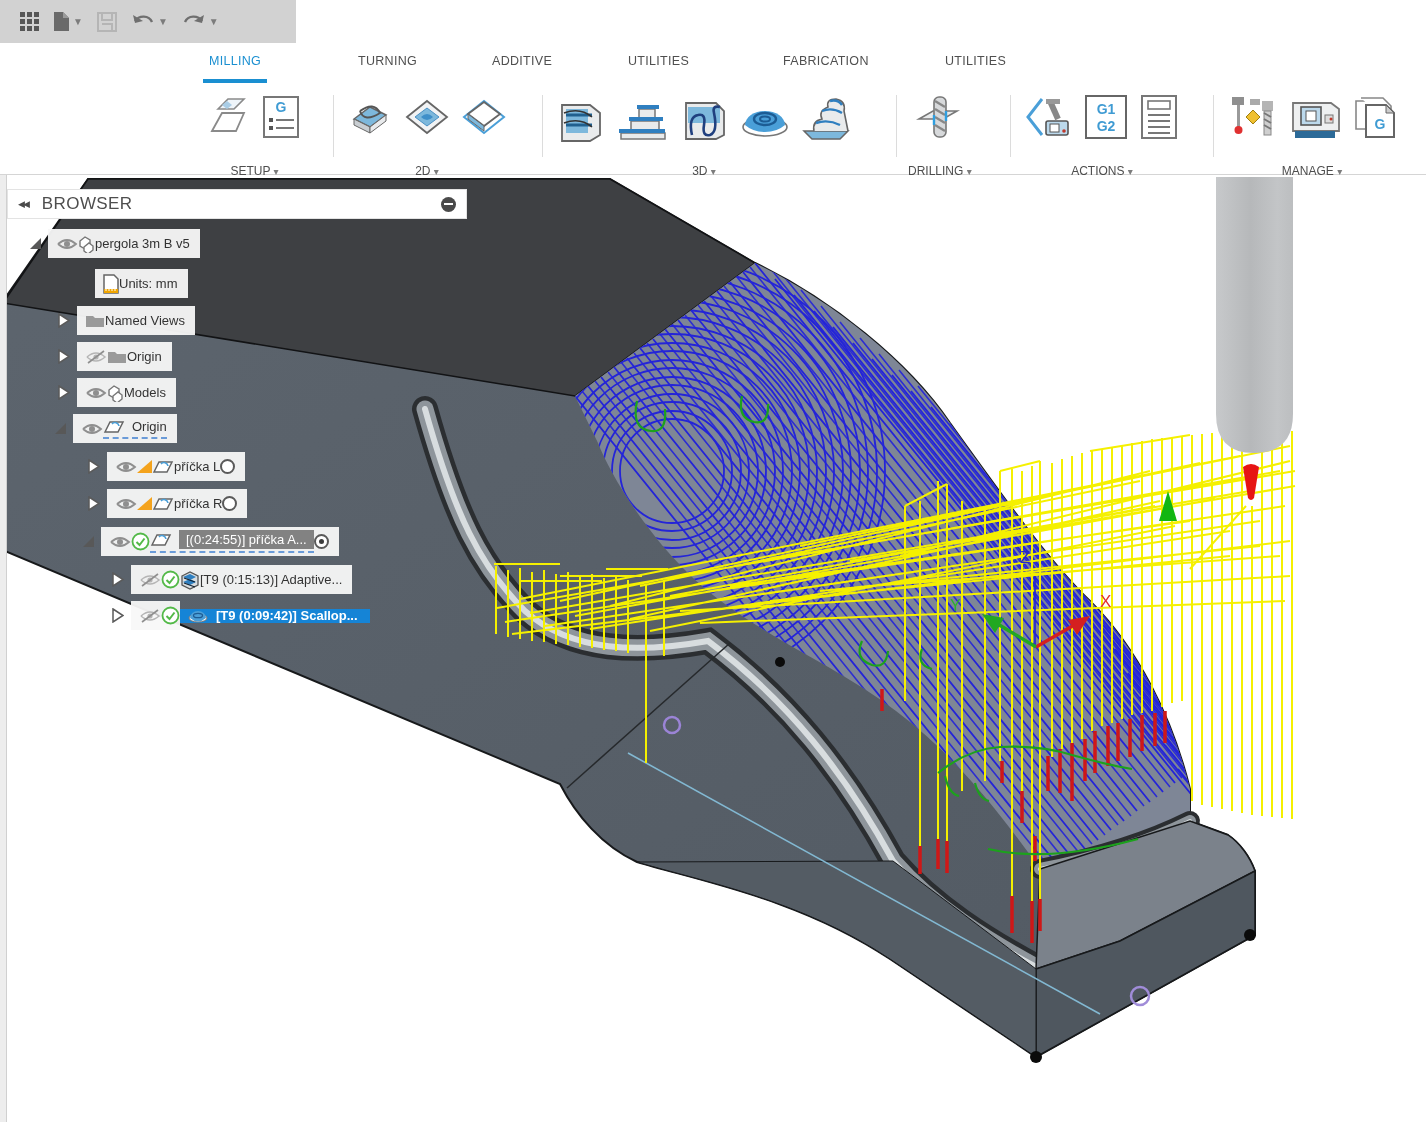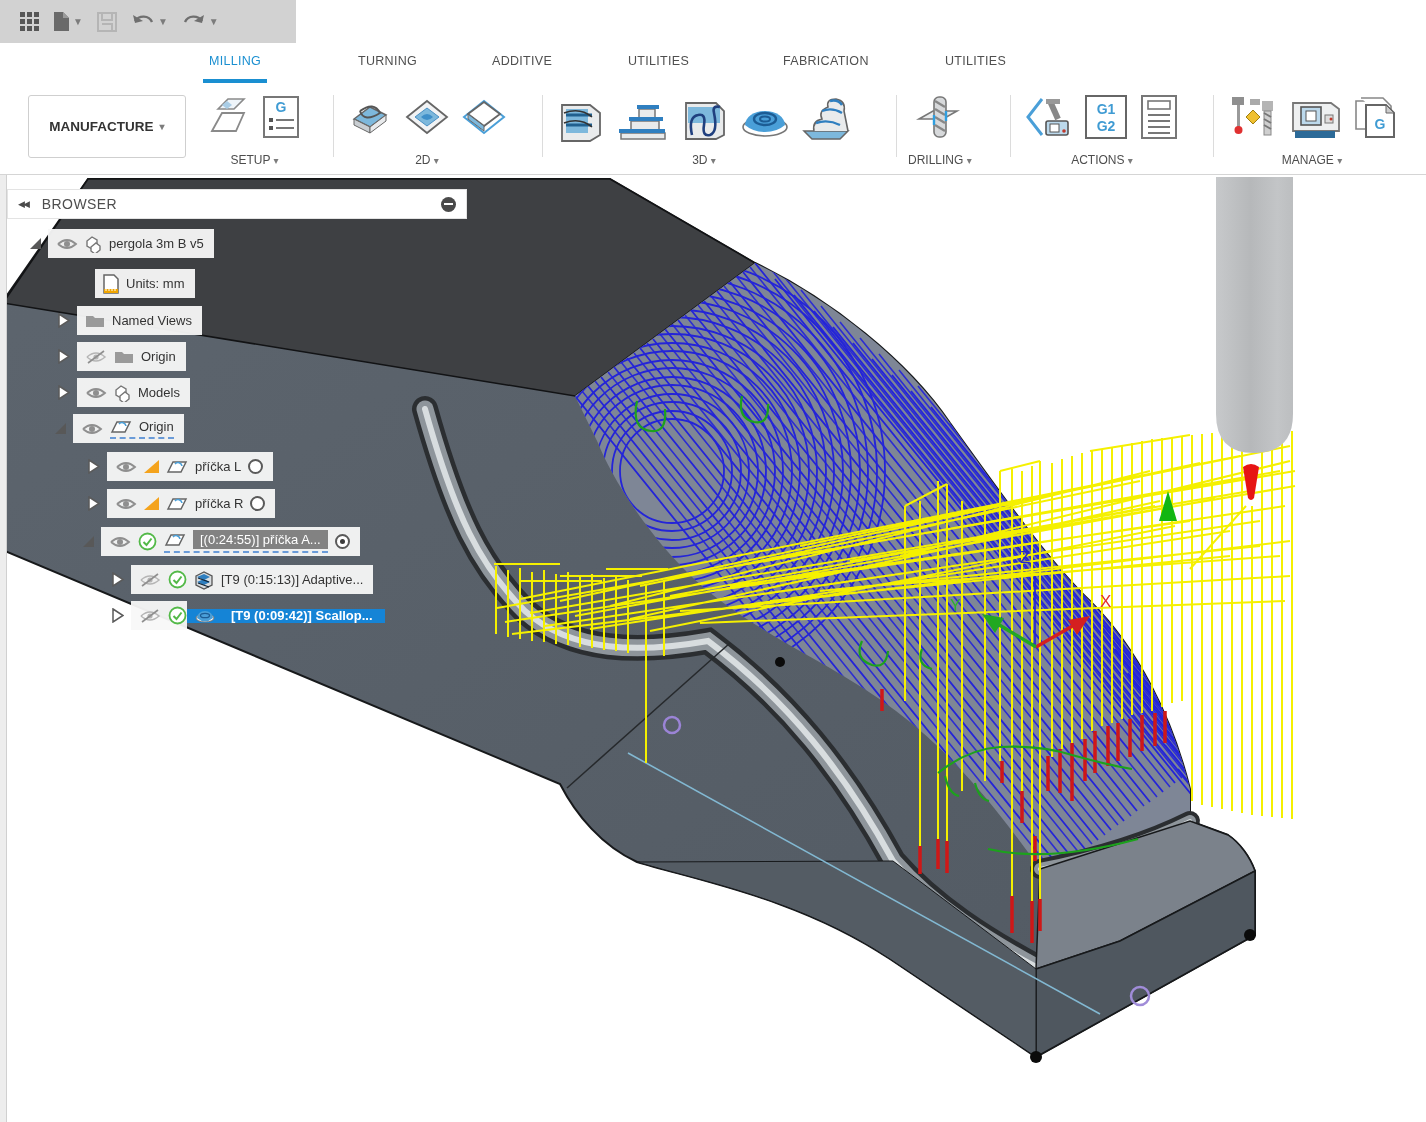--- a/index.html
+++ b/index.html
@@ -17,41 +17,41 @@
   .caret{font-size:10px;color:#7c7c7c;line-height:1}
   #tabs{left:0;top:43px;width:1426px;height:42px;background:#fff}
   .tab{position:absolute;top:0;height:40px;line-height:36px;font-size:12.5px;letter-spacing:.3px;color:#4f4f4f;padding:0 6px;cursor:pointer}
   .tab.active{color:var(--blue);border-bottom:4px solid var(--blue)}
   #ribbon{left:0;top:85px;width:1426px;height:89px;background:#fff}
   #wsbtn{left:28px;top:10px;width:158px;height:63px;background:#fff;border:1px solid #cfcfcf;border-radius:3px;
      font-size:13.5px;font-weight:bold;color:#333;display:flex;align-items:center;justify-content:center;gap:6px;cursor:pointer}
   .rgroup{position:absolute;top:8px;display:flex;flex-direction:column;align-items:center}
   .ricons{display:flex;align-items:flex-start;gap:9px;height:54px}
   .ricon{cursor:pointer}
-  .rlabel{font-size:12px;color:var(--ribbon-label);margin-top:6px;white-space:nowrap}
+  .rlabel{font-size:12px;color:var(--ribbon-label);margin-top:17px;white-space:nowrap}
   .rdiv{position:absolute;top:10px;width:1px;height:62px;background:#dcdcdc}
   
   #viewport{left:0;top:174px;width:1426px;height:948px;border-top:1px solid #d5d5d5;background:#fff}
   #leftstrip{left:0;top:175px;width:7px;height:947px;background:#ededed;border-right:1px solid #d0d0d0}
   
   #bheader{left:8px;top:190px;width:458px;height:28px;background:#fff;display:flex;align-items:center;padding:0 10px;box-shadow:0 0 0 1px #e3e3e3}
   #bheader .chev{font-size:9px;color:#4a4a4a;letter-spacing:-2px;margin-right:14px;cursor:pointer}
-  #bheader .btitle{font-size:14px;color:#4e4e4e;letter-spacing:.4px;flex:1}
+  #bheader .btitle{font-size:17px;color:#4e4e4e;letter-spacing:.4px;flex:1}
   .minus-circle{width:15px;height:15px;border-radius:50%;background:#4a4a4a;position:relative;cursor:pointer}
   .minus-circle::after{content:"";position:absolute;left:3px;top:6.5px;width:9px;height:2px;background:#fff}
   .trow{position:absolute;display:flex;align-items:center;gap:7px}
-  .tbox{display:flex;align-items:center;gap:7px;background:rgba(248,248,248,.95);padding:3px 10px 3px 8px;height:29px}
+  .tbox{display:flex;align-items:center;background:rgba(248,248,248,.95);padding:3px 10px 3px 8px;height:29px}
   .tlabel{font-size:13px;color:#333;white-space:nowrap}
   .tw-open{width:0;height:0;border-bottom:11px solid #585858;border-left:11px solid transparent;cursor:pointer}
   .radio{width:15px;height:15px;border:2px solid #5a5a5a;border-radius:50%;background:#fff;position:relative;cursor:pointer;flex:0 0 auto}
   .radio.sel::after{content:"";position:absolute;left:3px;top:3px;width:5px;height:5px;border-radius:50%;background:#3b3b3b}
   .otri{width:0;height:0;border-bottom:13px solid #f4a31d;border-left:15px solid transparent}
   .dashed-u{display:flex;align-items:center;gap:7px;border-bottom:2px dashed #6a9bd8;padding-bottom:2px}
   .chip-gray{background:var(--sel-gray);color:#fff;font-weight:normal;font-size:13px;padding:2px 7px;white-space:nowrap}
-  .selblue{background:var(--sel-blue);display:flex;align-items:center;gap:16px;padding:3px 12px 3px 8px;height:14px}
+  .selblue{background:var(--sel-blue);display:flex;align-items:center;gap:8px;padding:3px 12px 3px 8px;height:14px}
   .selblue .tlabel{color:#fff;font-weight:bold}
 </style>
 </head>
 <body>
 
 <div class="abs" id="viewport">
 <svg width="1426" height="948" viewBox="0 174 1426 948" xmlns="http://www.w3.org/2000/svg">
   <defs>
     <clipPath id="mach">
       <path d="M575,395 L755,262 C830,298 908,360 950,422 C1006,500 1050,562 1090,600 C1138,648 1172,716 1190,788 L1190,824 C1146,844 1092,858 1040,868 C996,806 952,752 896,710 C838,666 778,643 718,598 C658,553 612,478 598,442 Z"></path>
@@ -215,24 +215,20 @@
 <div class="abs" id="tabs">
   <span class="tab active" style="left:203px">MILLING</span>
   <span class="tab" style="left:352px">TURNING</span>
   <span class="tab" style="left:486px">ADDITIVE</span>
   <span class="tab" style="left:622px">UTILITIES</span>
   <span class="tab" style="left:777px">FABRICATION</span>
   <span class="tab" style="left:939px">UTILITIES</span>
 </div>
 
 <div class="abs" id="ribbon">
-  <button class="abs" id="wsbtn">
-    <span>MANUFACTURE</span>
-    <span class="caret">▾</span>
-  </button>
 
   <div class="rgroup" style="left:208px">
     <div class="ricons">
       <span class="ricon">
         <svg width="44" height="46">
             <path d="M10,16 L20,6 h16 l-10,10 z" fill="#eef4f9" stroke="#8a8a8a" stroke-width="1.6"></path>
             <path d="M14,12 l5,-4 5,4 -5,4 z" fill="#a9cde6"></path>
             <path d="M4,38 L14,20 h22 l-8,18 z" fill="#fff" stroke="#8a8a8a" stroke-width="1.8"></path>
           </svg>
       </span>

